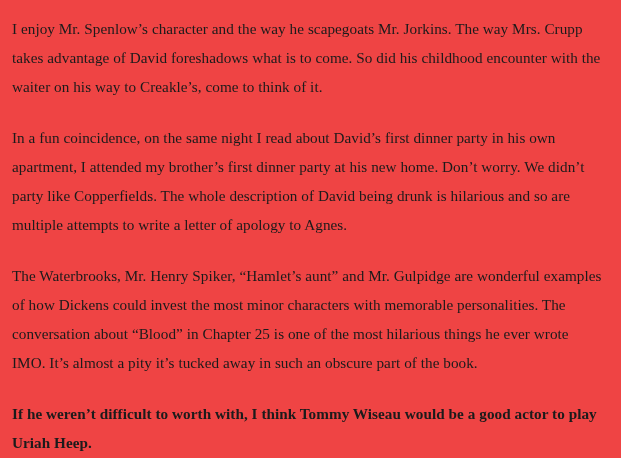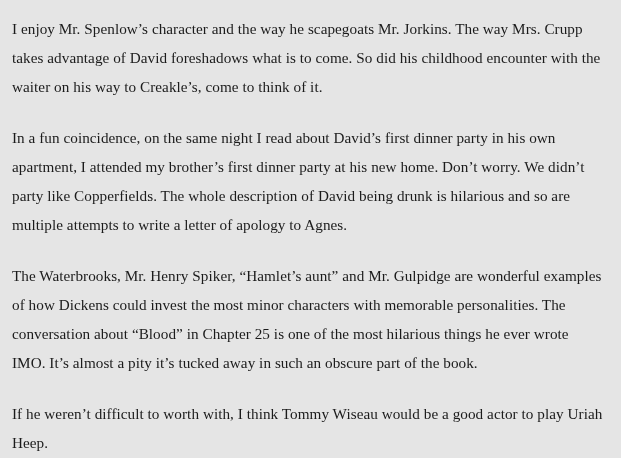--- a/index.html
+++ b/index.html
@@ -12,32 +12,33 @@
     height: 458px;
     overflow: hidden;
     font-family: "Liberation Serif", serif;
     color: #1a1a1a;
   }
   .page {
     box-sizing: border-box;
     width: 621px;
     height: 458px;
     padding: 14px 18px 0 12px;
-    background: #e5e5e5;
+    background: #ef4444;
   }
   .para {
     font-size: 15.2px;
     line-height: 29px;
     margin: 0 0 22px 0;
     text-align: left;
     color: #1b1b1b;
     letter-spacing: 0.05px;
   }
   .para:last-child {
     margin-bottom: 8px;
+    font-weight: bold;
   }
 </style>
 </head>
 <body>
 
 <div class="page">
   <p class="para">I enjoy Mr. Spenlow’s character and the way he scapegoats Mr. Jorkins. The way Mrs. Crupp takes advantage of David foreshadows what is to come. So did his childhood encounter with the waiter on his way to Creakle’s, come to think of it.</p>
   <p class="para">In a fun coincidence, on the same night I read about David’s first dinner party in his own apartment, I attended my brother’s first dinner party at his new home. Don’t worry. We didn’t party like Copperfields. The whole description of David being drunk is hilarious and so are multiple attempts to write a letter of apology to Agnes.</p>
   <p class="para">The Waterbrooks, Mr. Henry Spiker, “Hamlet’s aunt” and Mr. Gulpidge are wonderful examples of how Dickens could invest the most minor characters with memorable personalities. The conversation about “Blood” in Chapter 25 is one of the most hilarious things he ever wrote IMO. It’s almost a pity it’s tucked away in such an obscure part of the book.</p>
   <p class="para">If he weren’t difficult to worth with, I think Tommy Wiseau would be a good actor to play Uriah Heep.</p>

